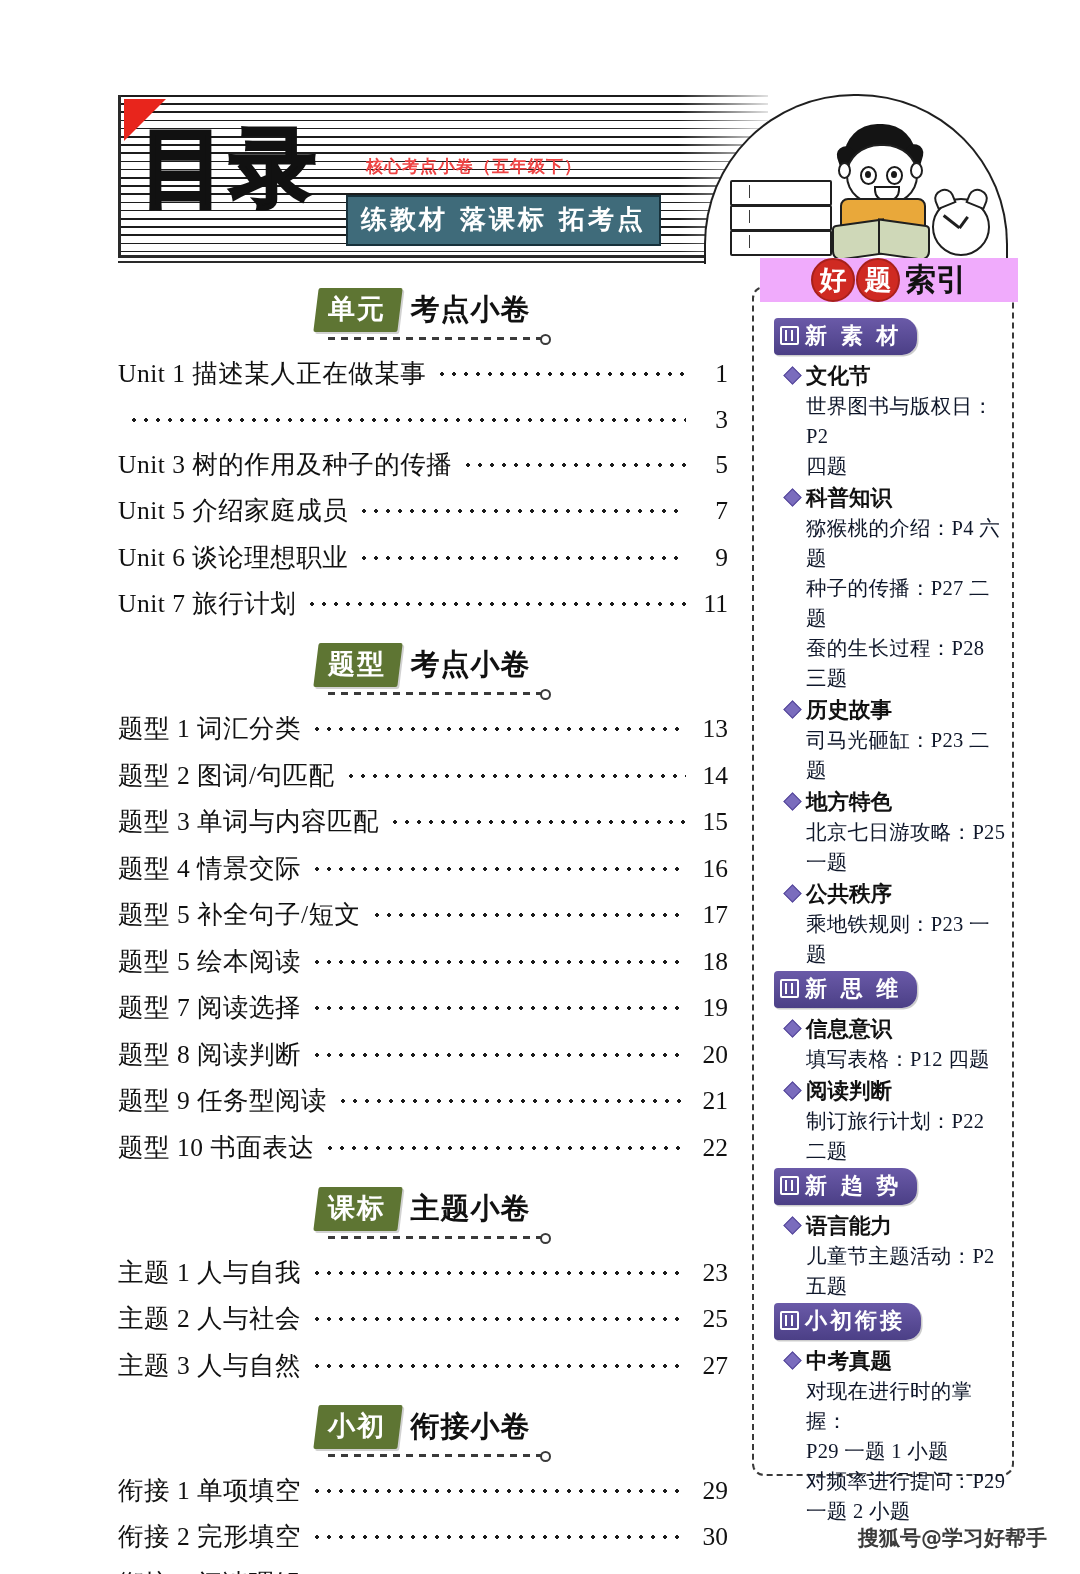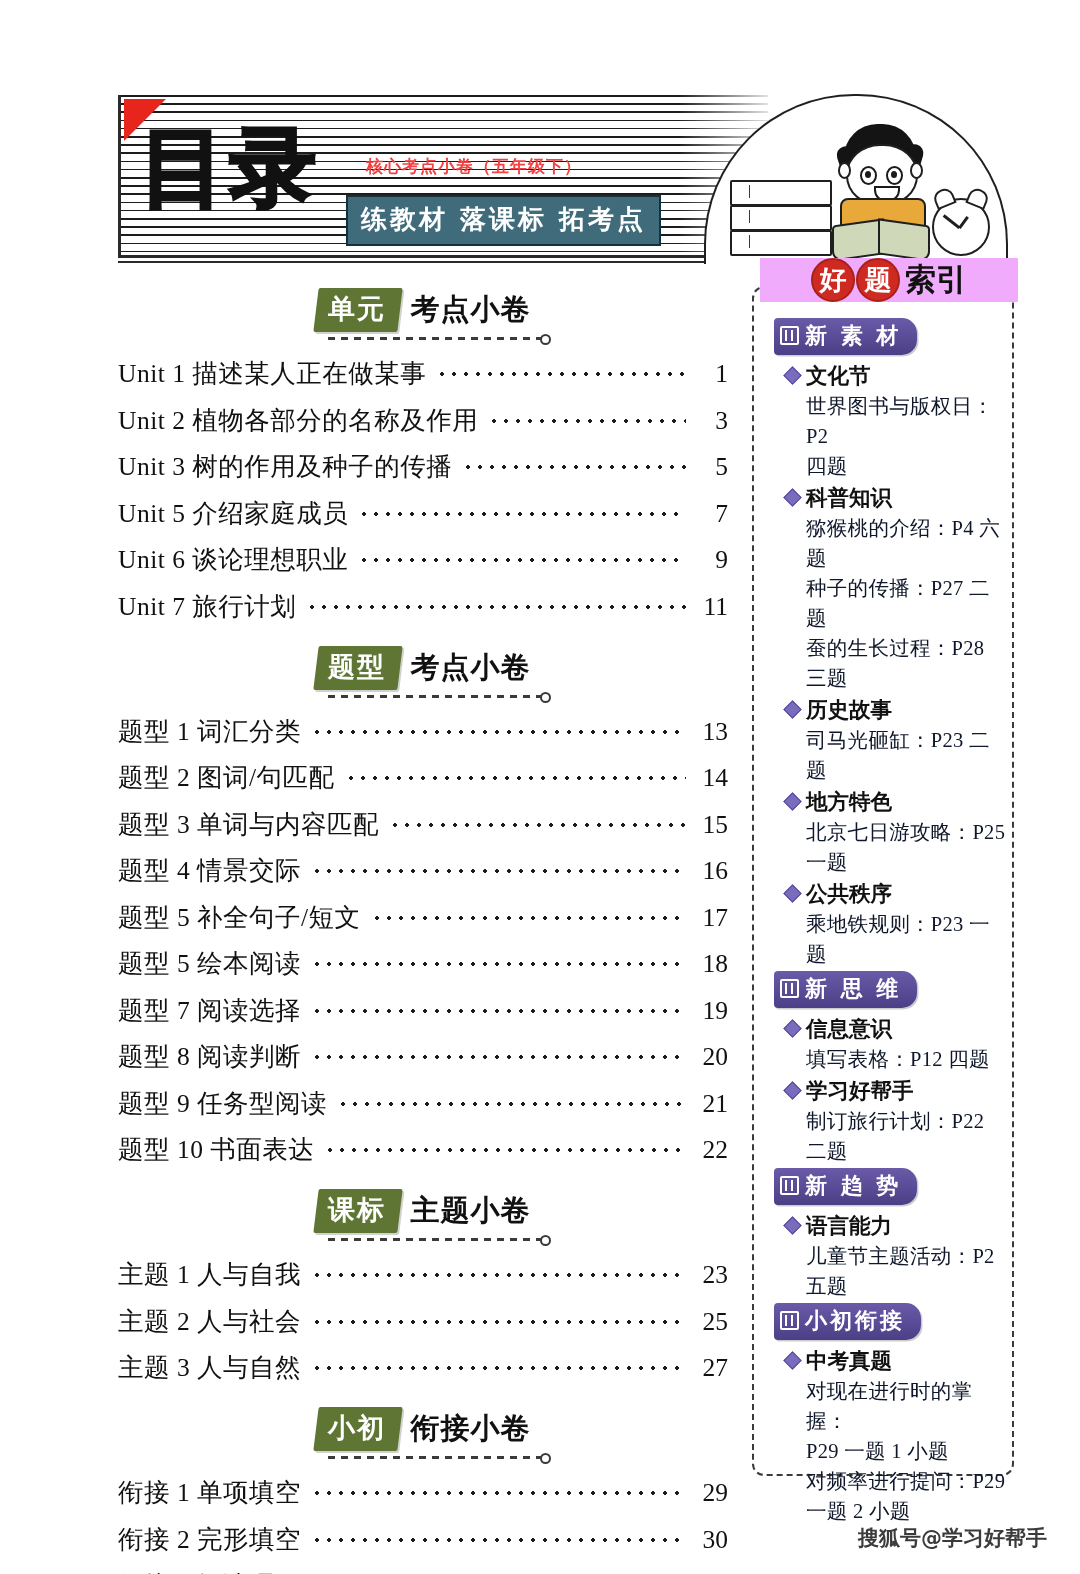--- a/index.html
+++ b/index.html
@@ -307,21 +307,20 @@
           <span class="sec-title">考点小卷</span>
           <span class="sec-underline"></span>
         </div>
       </div>
       <div class="toc-row">
         <span class="toc-label">Unit 1 描述某人正在做某事</span>
         <span class="toc-dots"></span>
         <span class="toc-page">1</span>
       </div>
       <div class="toc-row">
-        <span class="toc-label">Unit 2 植物各部分的名称及作用</span>
         <span class="toc-dots"></span>
         <span class="toc-page">3</span>
       </div>
       <div class="toc-row">
         <span class="toc-label">Unit 3 树的作用及种子的传播</span>
         <span class="toc-dots"></span>
         <span class="toc-page">5</span>
       </div>
       <div class="toc-row">
         <span class="toc-label">Unit 5 介绍家庭成员</span>
@@ -497,21 +496,21 @@
 
     <div class="cat-block">
       <div class="cat"><span class="cat-ico"></span><span>新 思 维</span></div>
 
       <div class="item">
         <div class="item-head"><span class="diamond"></span><span>信息意识</span></div>
         <div class="item-sub">填写表格：P12 四题</div>
       </div>
 
       <div class="item">
-        <div class="item-head"><span class="diamond"></span><span>学习好帮手</span></div>
+        <div class="item-head"><span class="diamond"></span><span>阅读判断</span></div>
         <div class="item-sub">制订旅行计划：P22</div>
         <div class="item-sub">二题</div>
       </div>
     </div>
 
     <div class="cat-block">
       <div class="cat"><span class="cat-ico"></span><span>新 趋 势</span></div>
 
       <div class="item">
         <div class="item-head"><span class="diamond"></span><span>语言能力</span></div>

